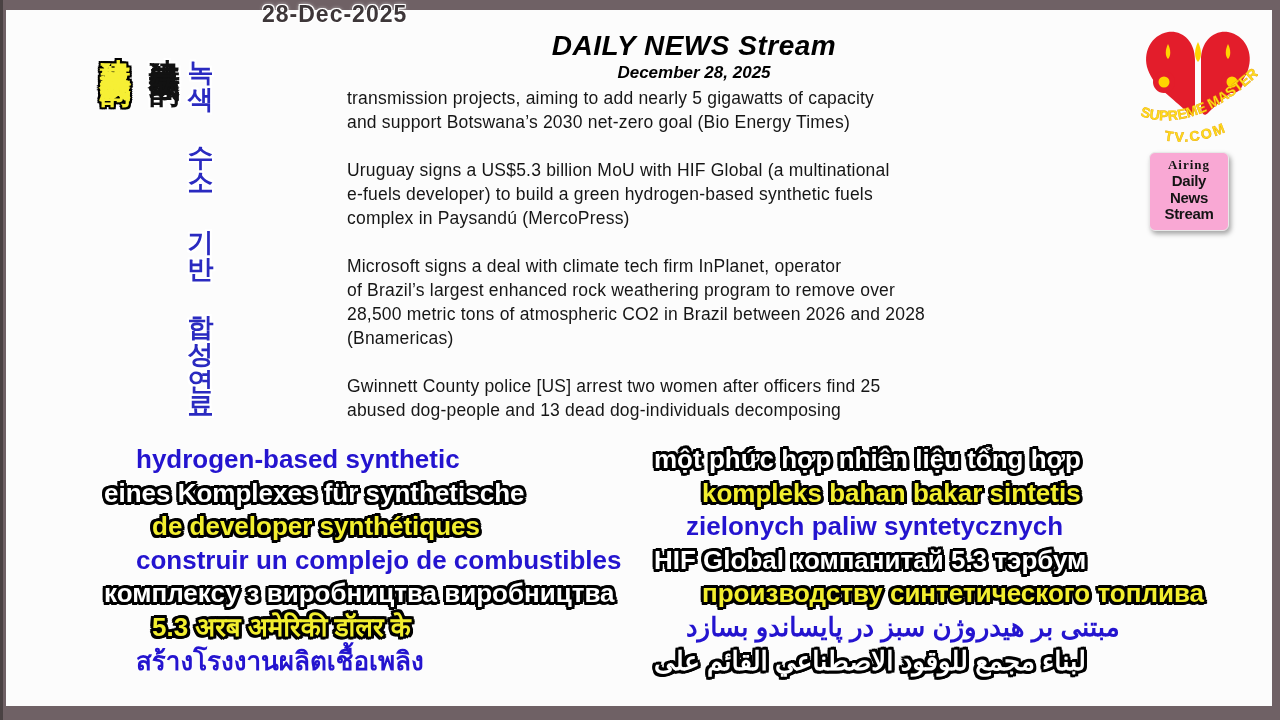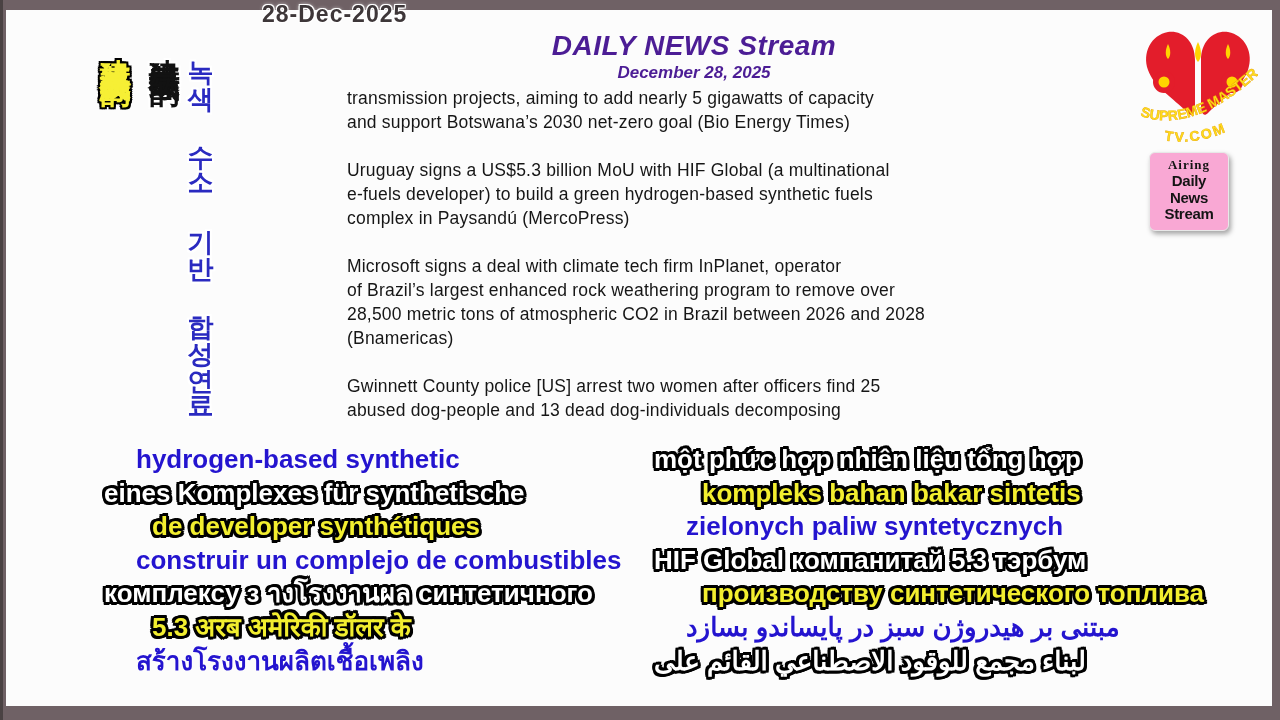--- a/index.html
+++ b/index.html
@@ -12,21 +12,21 @@
     position:absolute;left:6px;top:10px;right:8px;bottom:14px;
     background:#fcfcfc;
   }
   
   .date-stamp{
     position:absolute;left:262px;top:1px;
     font-size:23px;font-weight:bold;letter-spacing:1px;color:#3e3739;
     text-shadow:-1px -1px 0 #fff,1px -1px 0 #fff,-1px 1px 0 #fff,1px 1px 0 #fff,0 0 4px #fff;
   }
   
-  .header{position:absolute;left:344px;top:30px;width:700px;text-align:center;color:#4c1d95;}
+  .header{position:absolute;left:344px;top:30px;width:700px;text-align:center;color:#000000;}
   .header .title{font-size:28px;font-weight:bold;font-style:italic;letter-spacing:.5px;}
   .header .title-date{font-size:17px;font-weight:bold;font-style:italic;margin-top:1px;}
   
   .news{
     position:absolute;left:347px;top:86px;width:710px;
     font-size:17.5px;line-height:24px;color:#161616;letter-spacing:.2px;
   }
   .news p{margin:0 0 24px 0;white-space:pre-line;}
   
   .v-col{
@@ -141,21 +141,21 @@
   <div class="airing">Airing</div>
   <div class="bline">Daily News</div>
   <div class="bline">Stream</div>
 </div>
 
 <div class="sub-col left">
     <div class="sub-row sub-blue">hydrogen-based synthetic</div>
     <div class="sub-row sub-white">eines Komplexes für synthetische</div>
     <div class="sub-row sub-yellow">de developer synthétiques</div>
     <div class="sub-row sub-blue">construir un complejo de combustibles</div>
-    <div class="sub-row sub-white">комплексу з างโรงงานผล синтетичного</div>
+    <div class="sub-row sub-white">комплексу з виробництва виробництва</div>
     <div class="sub-row sub-yellow">5.3 अरब अमेरिकी डॉलर के</div>
     <div class="sub-row sub-blue">สร้างโรงงานผลิตเชื้อเพลิง</div>
   </div>
 <div class="sub-col right">
     <div class="sub-row sub-white">một phức hợp nhiên liệu tổng hợp</div>
     <div class="sub-row sub-yellow">kompleks bahan bakar sintetis</div>
     <div class="sub-row sub-blue">zielonych paliw syntetycznych</div>
     <div class="sub-row sub-white">HIF Global компанитай 5.3 тэрбум</div>
     <div class="sub-row sub-yellow">производству синтетического топлива</div>
     <div class="sub-row sub-blue">مبتنی بر هیدروژن سبز در پایساندو بسازد</div>

